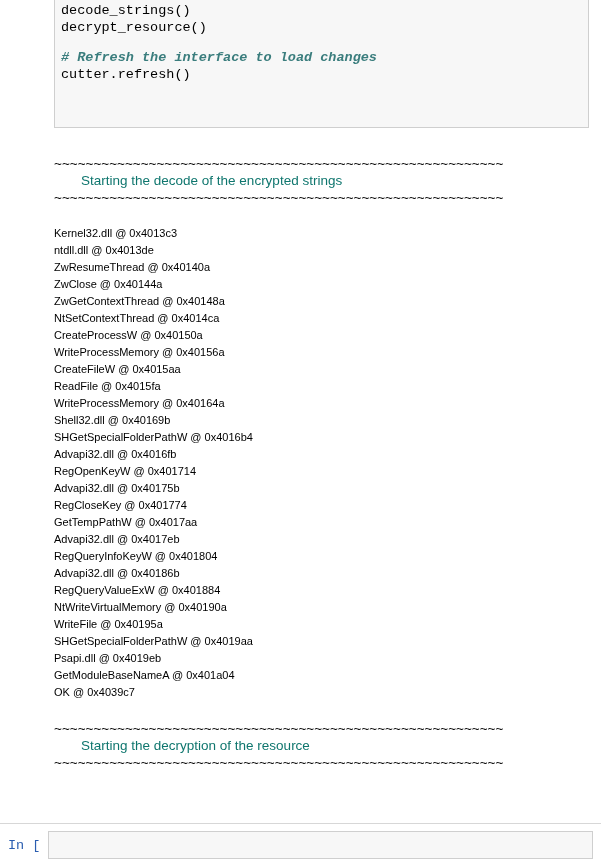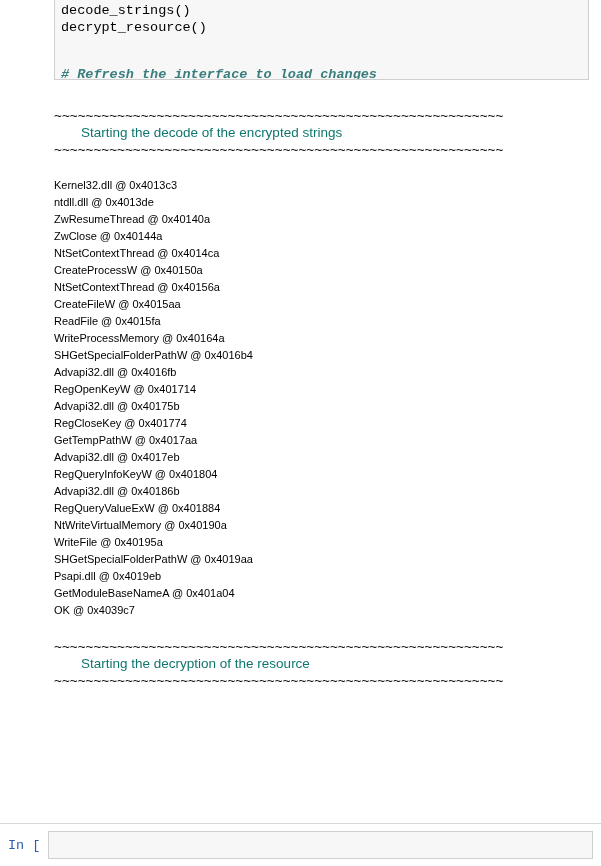--- a/index.html
+++ b/index.html
@@ -23,37 +23,36 @@
   }
 
   
   .code-cell {
     position: relative;
     margin: 0 12px 0 54px;
     background: #f7f7f7;
     border: 1px solid #cfcfcf;
     border-top: none;
     padding: 2px 0 10px 0;
-    height: 80px;
+    height: 128px;
     box-sizing: border-box;
     overflow: hidden;
   }
   .code-line {
     font-family: "Liberation Mono", monospace;
     font-size: 13.5px;
     line-height: 17px;
     color: #000000;
     padding-left: 6px;
     white-space: pre;
   }
   .code-line.comment {
     color: #3a7d7d;
     font-style: italic;
     font-weight: bold;
-    margin-top: 17px;
   }
   .code-spacer { height: 13px; }
 
   
   .output {
     margin: 0;
     padding: 0 0 0 54px;
     font-family: "Liberation Sans", sans-serif;
   }
   .out-line {
@@ -130,26 +129,28 @@
     <div class="banner-rule">~~~~~~~~~~~~~~~~~~~~~~~~~~~~~~~~~~~~~~~~~~~~~~~~~~~~~~~~~</div>
     <div class="banner-text">Starting the decode of the encrypted strings</div>
     <div class="banner-rule">~~~~~~~~~~~~~~~~~~~~~~~~~~~~~~~~~~~~~~~~~~~~~~~~~~~~~~~~~</div>
 
     <div class="out-gap-md"></div>
 
     <div class="out-line">Kernel32.dll @ 0x4013c3</div>
     <div class="out-line">ntdll.dll @ 0x4013de</div>
     <div class="out-line">ZwResumeThread @ 0x40140a</div>
     <div class="out-line">ZwClose @ 0x40144a</div>
+    <div class="out-line">ZwGetContextThread @ 0x40148a</div>
     <div class="out-line">NtSetContextThread @ 0x4014ca</div>
     <div class="out-line">CreateProcessW @ 0x40150a</div>
-    <div class="out-line">NtSetContextThread @ 0x40156a</div>
+    <div class="out-line">WriteProcessMemory @ 0x40156a</div>
     <div class="out-line">CreateFileW @ 0x4015aa</div>
     <div class="out-line">ReadFile @ 0x4015fa</div>
     <div class="out-line">WriteProcessMemory @ 0x40164a</div>
+    <div class="out-line">Shell32.dll @ 0x40169b</div>
     <div class="out-line">SHGetSpecialFolderPathW @ 0x4016b4</div>
     <div class="out-line">Advapi32.dll @ 0x4016fb</div>
     <div class="out-line">RegOpenKeyW @ 0x401714</div>
     <div class="out-line">Advapi32.dll @ 0x40175b</div>
     <div class="out-line">RegCloseKey @ 0x401774</div>
     <div class="out-line">GetTempPathW @ 0x4017aa</div>
     <div class="out-line">Advapi32.dll @ 0x4017eb</div>
     <div class="out-line">RegQueryInfoKeyW @ 0x401804</div>
     <div class="out-line">Advapi32.dll @ 0x40186b</div>
     <div class="out-line">RegQueryValueExW @ 0x401884</div>

